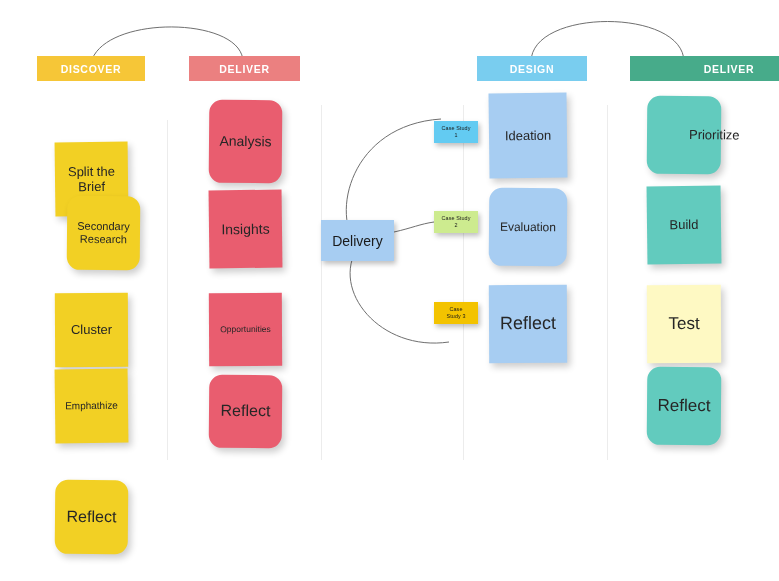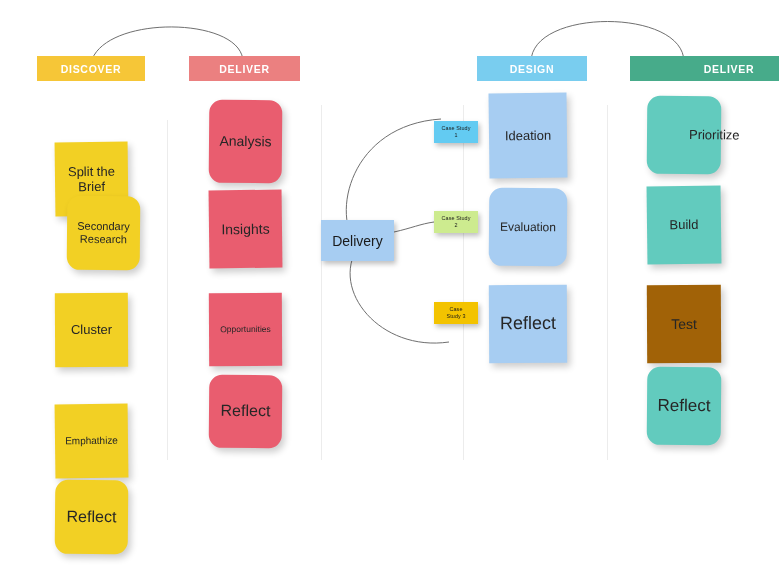--- a/index.html
+++ b/index.html
@@ -84,21 +84,21 @@
       <div class="phase-header" style="left: 37px; top: 56px; width: 108px; height: 25px; background: rgb(246, 198, 55);">DISCOVER</div>
       <div class="note skew-a" style="left: 55px; top: 105px; width: 73px; height: 74px; background: rgb(242, 208, 36); font-size: 13px; margin-top: 37px;">
         <span class="txt">Split the<br>Brief</span>
       </div>
       <div class="note skew-b" style="left: 55px; top: 196px; width: 73px; height: 74px; background: rgb(242, 208, 36); font-size: 11px; margin-left: 12px;">
         <span class="txt">Secondary<br>Research</span>
       </div>
       <div class="note skew-c" style="left: 55px; top: 285px; width: 73px; height: 74px; background: rgb(242, 208, 36); font-size: 13px;">
         <span class="txt">Cluster</span>
       </div>
-      <div class="note skew-a" style="left: 55px; top: 404px; width: 73px; height: 74px; background: rgb(242, 208, 36); font-size: 10px;">
+      <div class="note skew-a" style="left: 55px; top: 369px; width: 73px; height: 74px; background: rgb(242, 208, 36); font-size: 10px;">
         <span class="txt">Emphathize</span>
       </div>
       <div class="note skew-b" style="left: 55px; top: 480px; width: 73px; height: 74px; background: rgb(242, 208, 36); font-size: 16px;">
         <span class="txt">Reflect</span>
       </div>
       <div class="phase-header" style="left: 189px; top: 56px; width: 111px; height: 25px; background: rgb(235, 128, 128);">DELIVER</div>
       <div class="note skew-b" style="left: 209px; top: 100px; width: 73px; height: 83px; background: rgb(233, 93, 111); font-size: 14px;">
         <span class="txt">Analysis</span>
       </div>
       <div class="note skew-a" style="left: 209px; top: 190px; width: 73px; height: 78px; background: rgb(233, 93, 111); font-size: 14px;">
@@ -120,21 +120,21 @@
       <div class="note skew-c" style="left: 489px; top: 277px; width: 78px; height: 78px; background: rgb(167, 205, 242); font-size: 18px;">
         <span class="txt">Reflect</span>
       </div>
       <div class="phase-header" style="left: 630px; top: 56px; width: 108px; height: 25px; background: rgb(71, 171, 138); padding-left: 45px;">DELIVER</div>
       <div class="note skew-b" style="left: 647px; top: 96px; width: 74px; height: 78px; background: rgb(98, 203, 190); font-size: 13px; padding-left: 42px;">
         <span class="txt">Prioritize</span>
       </div>
       <div class="note skew-a" style="left: 647px; top: 186px; width: 74px; height: 78px; background: rgb(98, 203, 190); font-size: 13px;">
         <span class="txt">Build</span>
       </div>
-      <div class="note skew-c" style="left: 647px; top: 277px; width: 74px; height: 78px; background: #a16207; font-size: 14px;">
+      <div class="note skew-c" style="left: 647px; top: 277px; width: 74px; height: 78px; background: #fef9c3; font-size: 17px;">
         <span class="txt">Test</span>
       </div>
       <div class="note skew-b" style="left: 647px; top: 367px; width: 74px; height: 78px; background: rgb(98, 203, 190); font-size: 17px;">
         <span class="txt">Reflect</span>
       </div>
     </div>
 
   <div id="delivery-layer">
       <div class="flat-box" style="left: 321px; top: 206px; width: 73px; height: 41px; background: rgb(167, 205, 242); font-size: 14px; margin-top: 14px;">Delivery</div>
       <div class="flat-box cs-box" style="left: 434px; top: 121px; width: 44px; height: 22px; background: rgb(99, 203, 242);">

